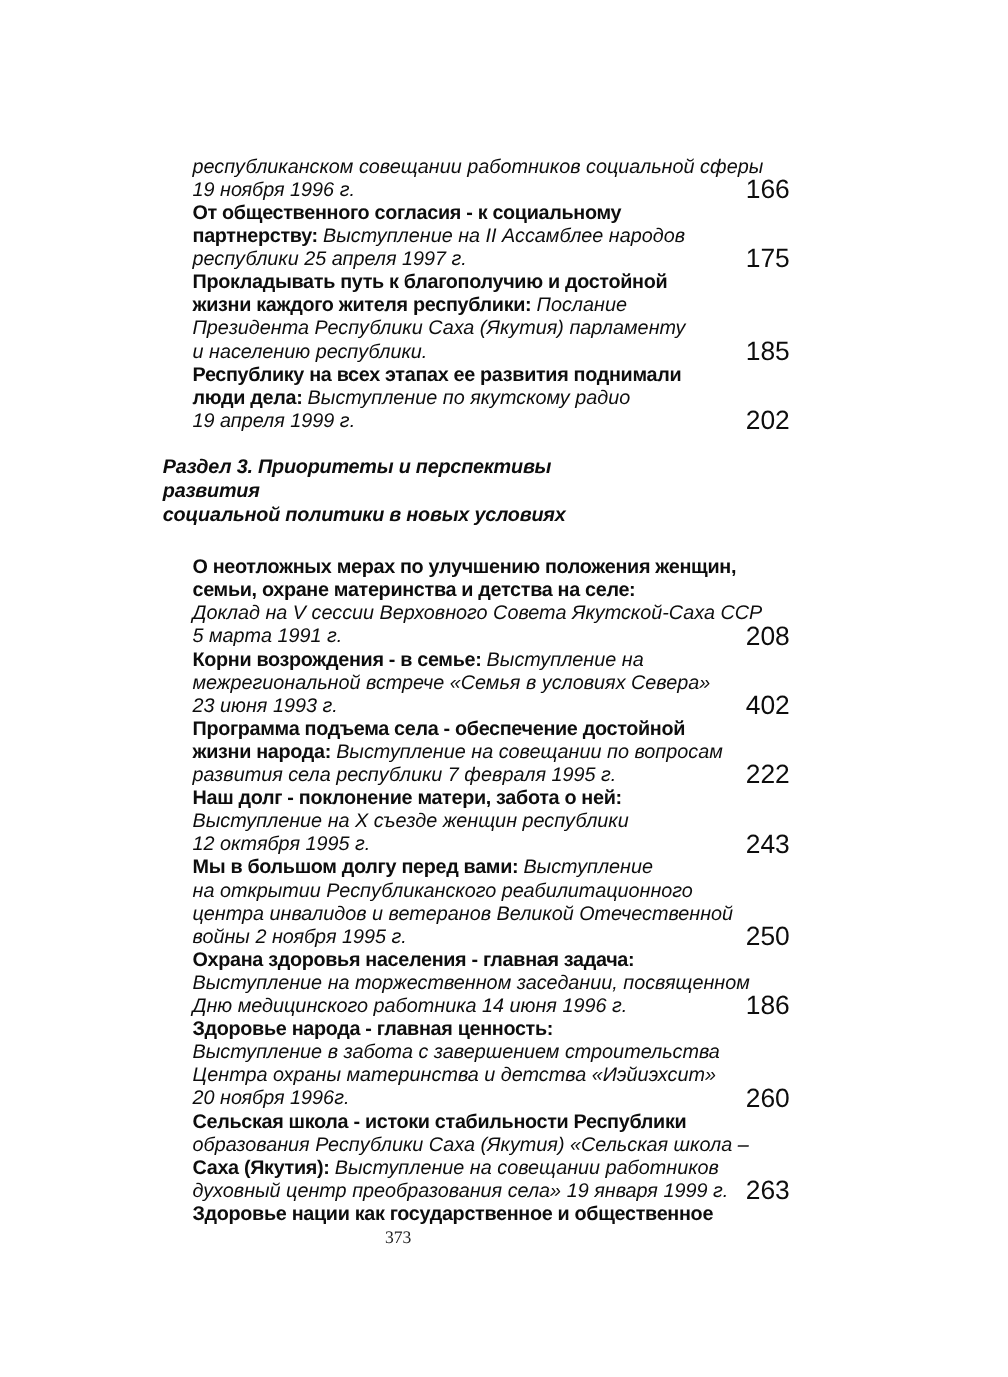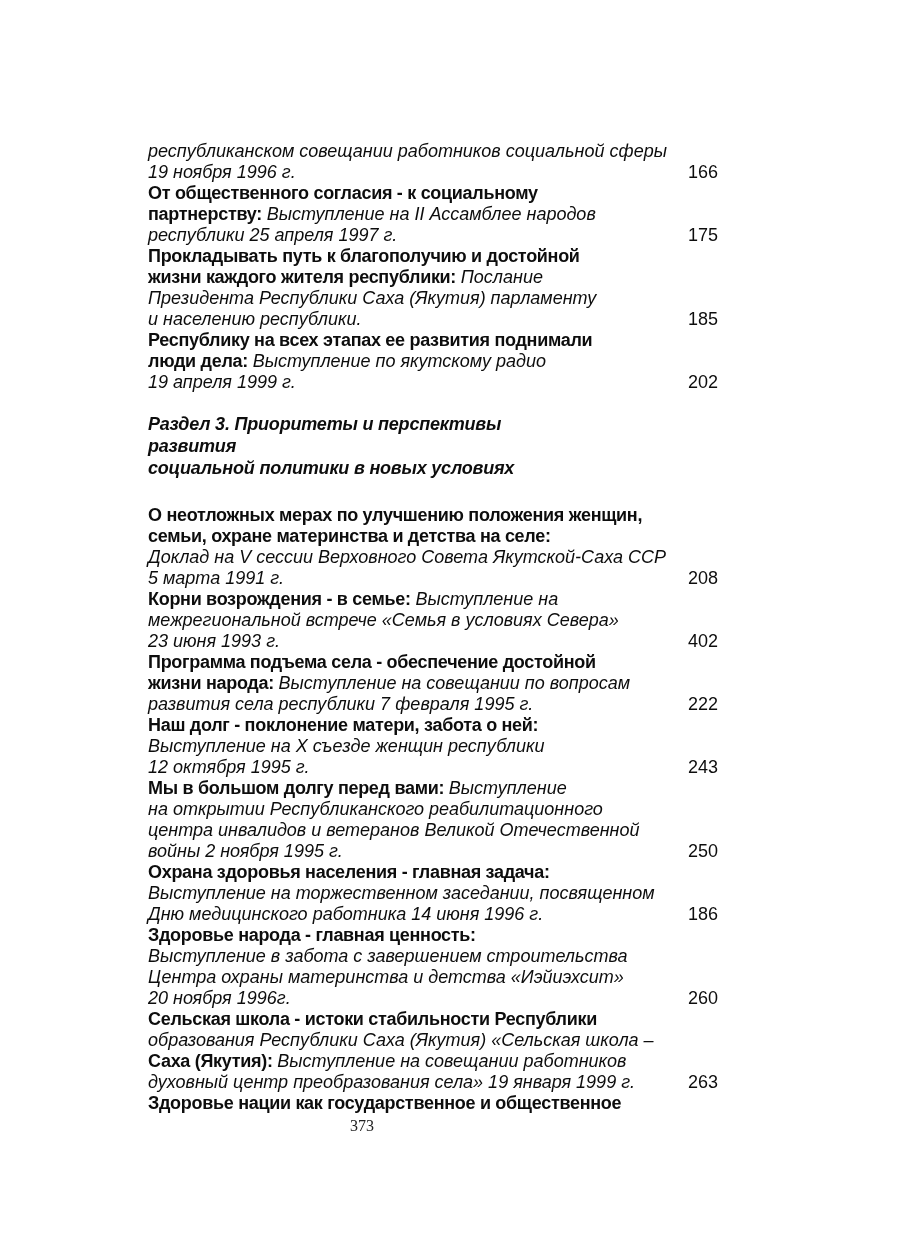--- a/index.html
+++ b/index.html
@@ -22,37 +22,38 @@
     left: 148px;
     top: 141px;
     width: 570px;
   }
   .toc-line {
     position: relative;
     height: 21px;
     font-size: 18px;
     line-height: 21px;
     white-space: nowrap;
+    margin-left: 27px;
   }
   .seg-bold {
     font-weight: bold;
     font-style: normal;
     letter-spacing: -0.3px;
   }
   .seg-italic {
     font-style: italic;
     font-weight: normal;
   }
   .toc-pagenum {
     position: absolute;
     right: 0;
     top: 0;
     font-style: normal;
     font-weight: normal;
-    font-size: 18px;
+    font-size: 24px;
   }
   .section-heading {
     width: 400px;
     margin: 20px 0 26px 0;
     text-align: left;
     font-weight: bold;
     font-style: italic;
     font-size: 18px;
     line-height: 22px;
     letter-spacing: -0.2px;

